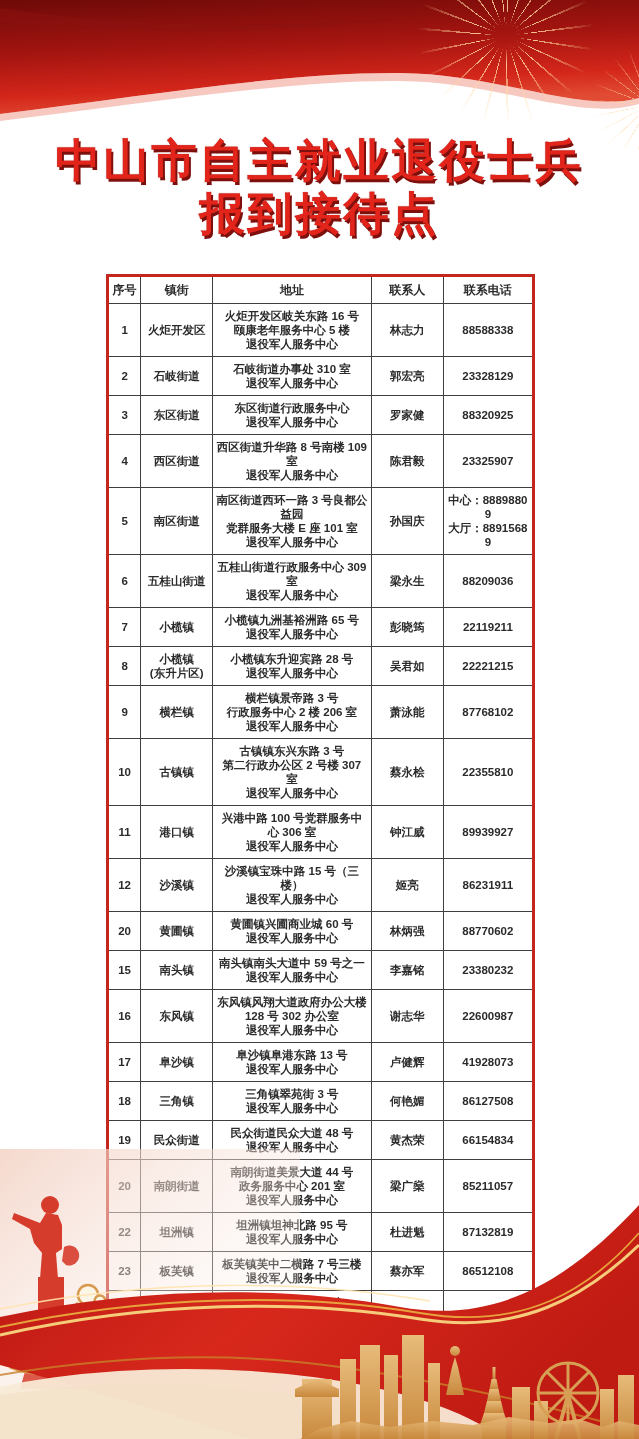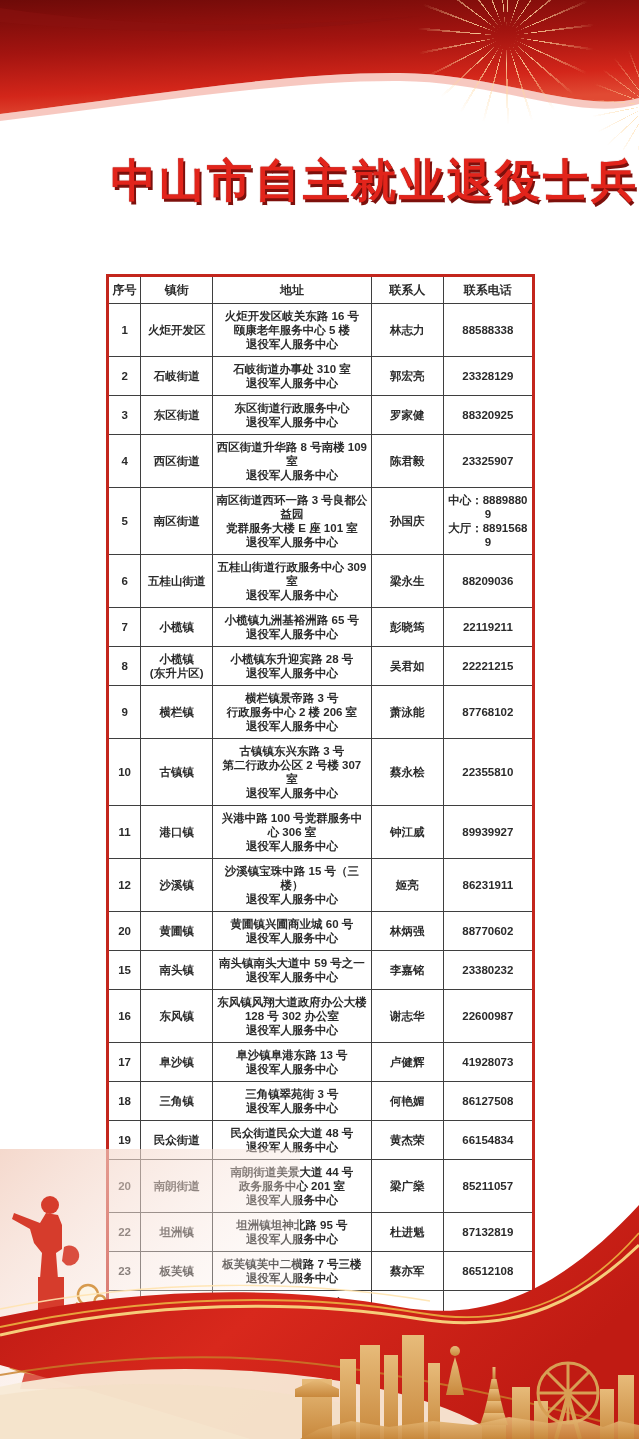--- a/index.html
+++ b/index.html
@@ -19,22 +19,22 @@
     position:absolute;border-radius:50%;
     background:repeating-conic-gradient(from 2deg, rgba(255,216,160,0.95) 0deg 1.6deg, rgba(255,160,120,0.0) 1.6deg 16deg);
     -webkit-mask-image:radial-gradient(circle, rgba(0,0,0,0) 0 7%, rgba(0,0,0,0.95) 20%, rgba(0,0,0,0) 64%);
     mask-image:radial-gradient(circle, rgba(0,0,0,0) 0 7%, rgba(0,0,0,0.95) 20%, rgba(0,0,0,0) 64%);
   }
   .fw-1{left:408px;top:-62px;width:196px;height:196px;}
   .fw-2{left:585px;top:40px;width:130px;height:130px;opacity:.8;}
 
   
   .title{
-    position:absolute;top:154px;left:0;width:639px;
-    text-align:right;
+    position:absolute;top:134px;left:0;width:639px;
+    text-align:center;
     font-weight:900;
     font-size:45px;line-height:53px;
     letter-spacing:3px;
     color:#e2241b;
     text-shadow:2px 3px 0 #7d100c, 0 0 1px #9c1410;
   }
 
   
   .table-wrap{
     position:absolute;top:274px;left:106px;width:429px;
@@ -84,20 +84,21 @@
       <path d="M0,0 L639,0 L639,98 C580,114 500,74 400,73 C290,72 150,95 0,114 Z" fill="url(#ribbonGrad)"></path>
       <path d="M0,114 C150,95 290,72 400,73 C500,74 580,114 639,98 L639,104 C580,122 500,82 400,81 C290,80 150,103 0,121 Z" fill="#e8604a" opacity="0.35"></path>
       <path d="M0,8 C120,26 260,30 420,16 C300,34 140,36 0,22 Z" fill="#8c1210" opacity="0.5"></path>
     </svg>
     <div class="firework fw-1"></div>
     <div class="firework fw-2"></div>
   </div>
 
   <div class="title">
     <div>中山市自主就业退役士兵</div>
+    <div>报到接待点</div>
   </div>
 
   <div class="table-wrap">
     <table class="reception">
       <colgroup>
         <col class="c-no">
           <col class="c-town">
           <col class="c-addr">
           <col class="c-contact">
           <col class="c-phone">

